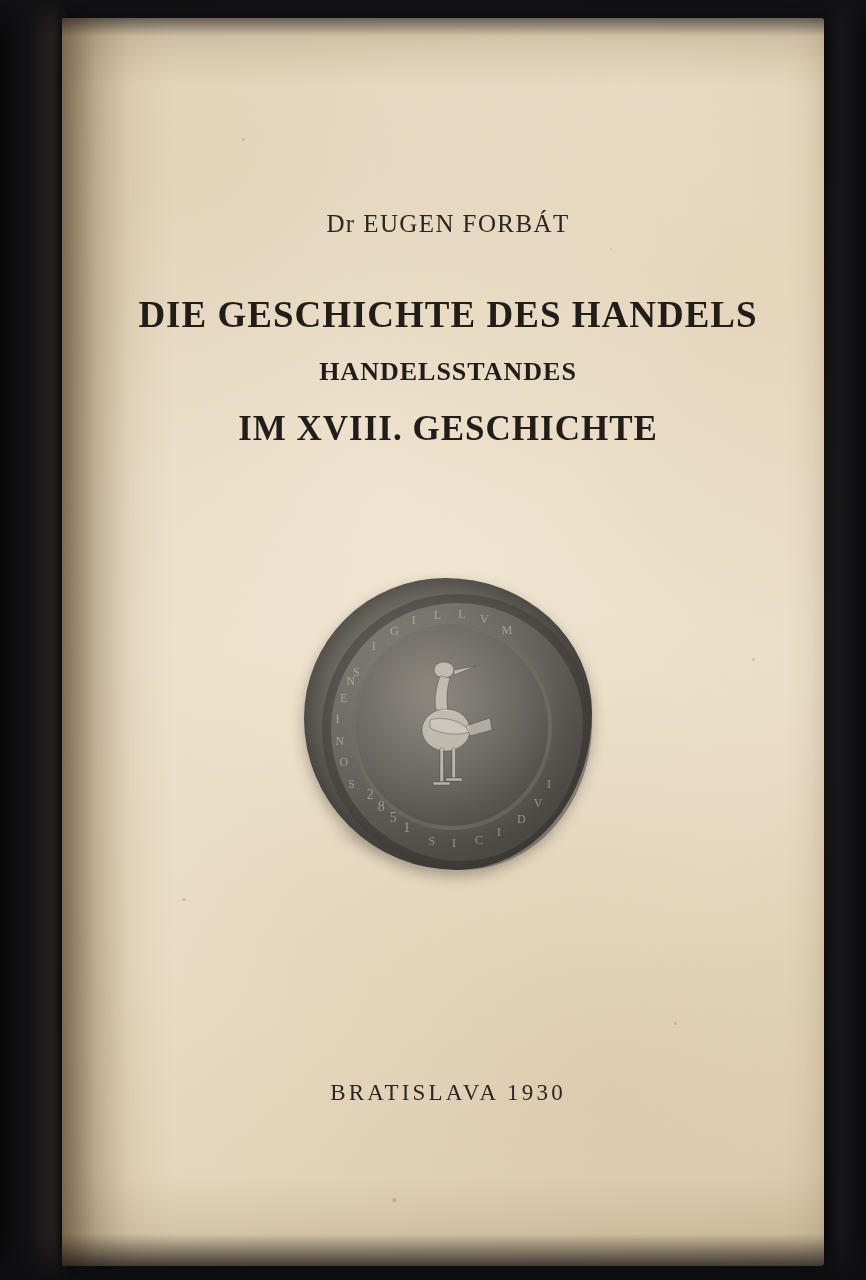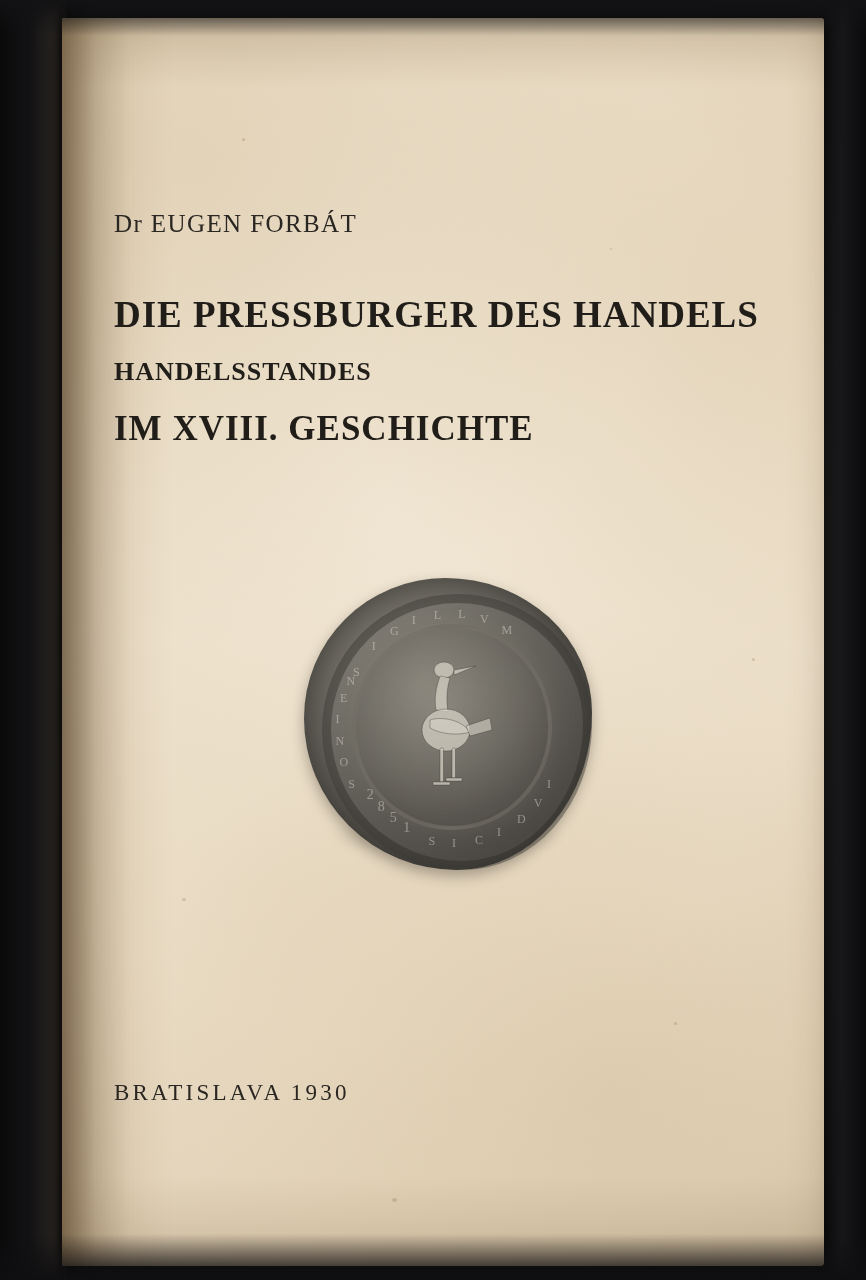--- a/index.html
+++ b/index.html
@@ -125,21 +125,21 @@
     pointer-events: none;
   }
 
   
   .content {
     position: absolute;
     left: 52px;
     top: 0;
     width: 668px;
     height: 100%;
-    text-align: left;
+    text-align: center;
     color: #24211d;
   }
 
   .author {
     position: absolute;
     top: 192px;
     left: 0; right: 0;
     font-family: "Liberation Serif", serif;
     font-size: 25px;
     letter-spacing: 1.4px;
@@ -268,21 +268,21 @@
     <div class="speck" style="left:120px; top:880px; width:4px; height:3px;"></div>
     <div class="speck" style="left:612px; top:1004px; width:3px; height:3px;"></div>
     <div class="speck" style="left:330px; top:1180px; width:5px; height:4px; background:rgba(140,108,70,0.28);"></div>
     <div class="speck" style="left:690px; top:640px; width:3px; height:3px;"></div>
 
     <div class="content">
 
       <div class="author">Dr EUGEN FORBÁT</div>
 
       <div class="title">
-        <div class="title-line l1">DIE PRESSBURGER DES HANDELS</div>
+        <div class="title-line l1">DIE GESCHICHTE DES HANDELS</div>
         <div class="title-line l3">HANDELSSTANDES</div>
         <div class="title-line l4">IM XVIII. GESCHICHTE</div>
       </div>
 
       <div class="seal-wrap">
         <div class="seal">
           <div class="seal-shadow"></div>
           <div class="seal-blob"></div>
           <div class="seal-rim"></div>
           <div class="seal-inner"></div>

